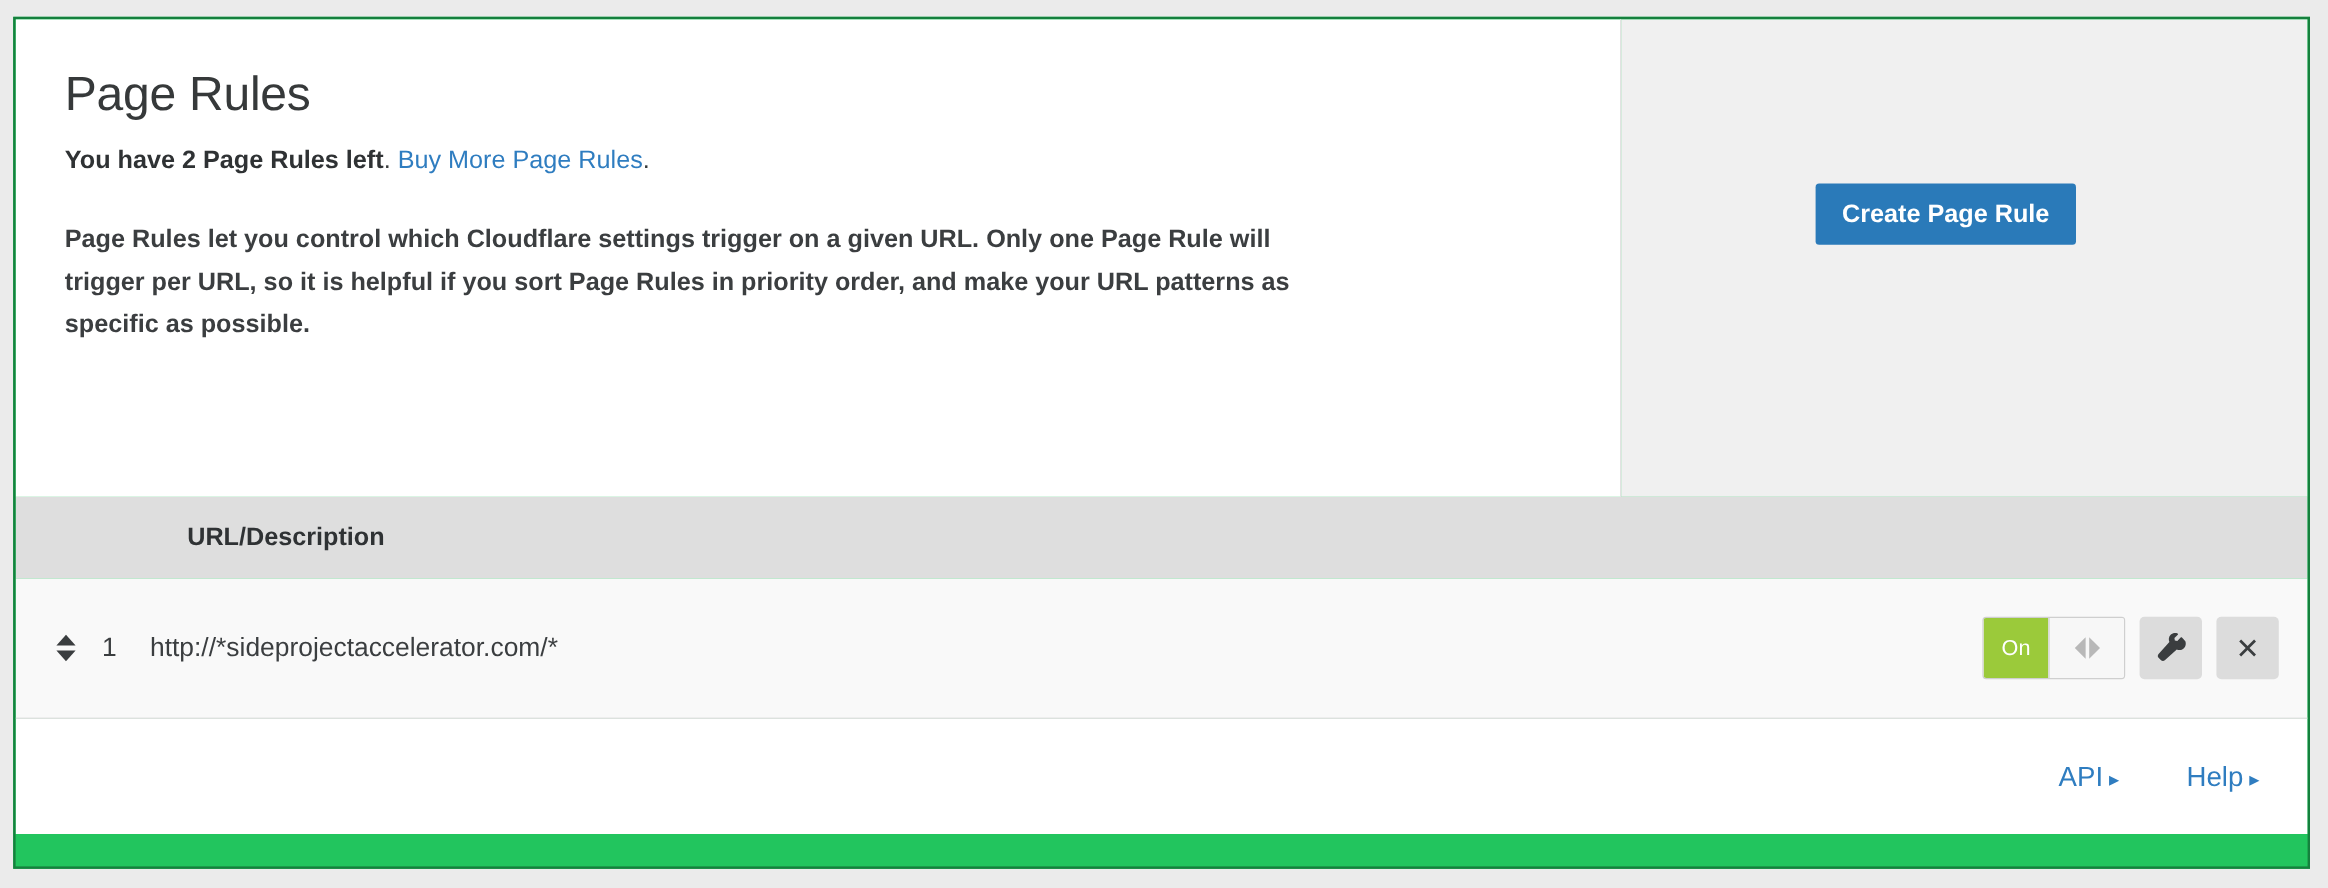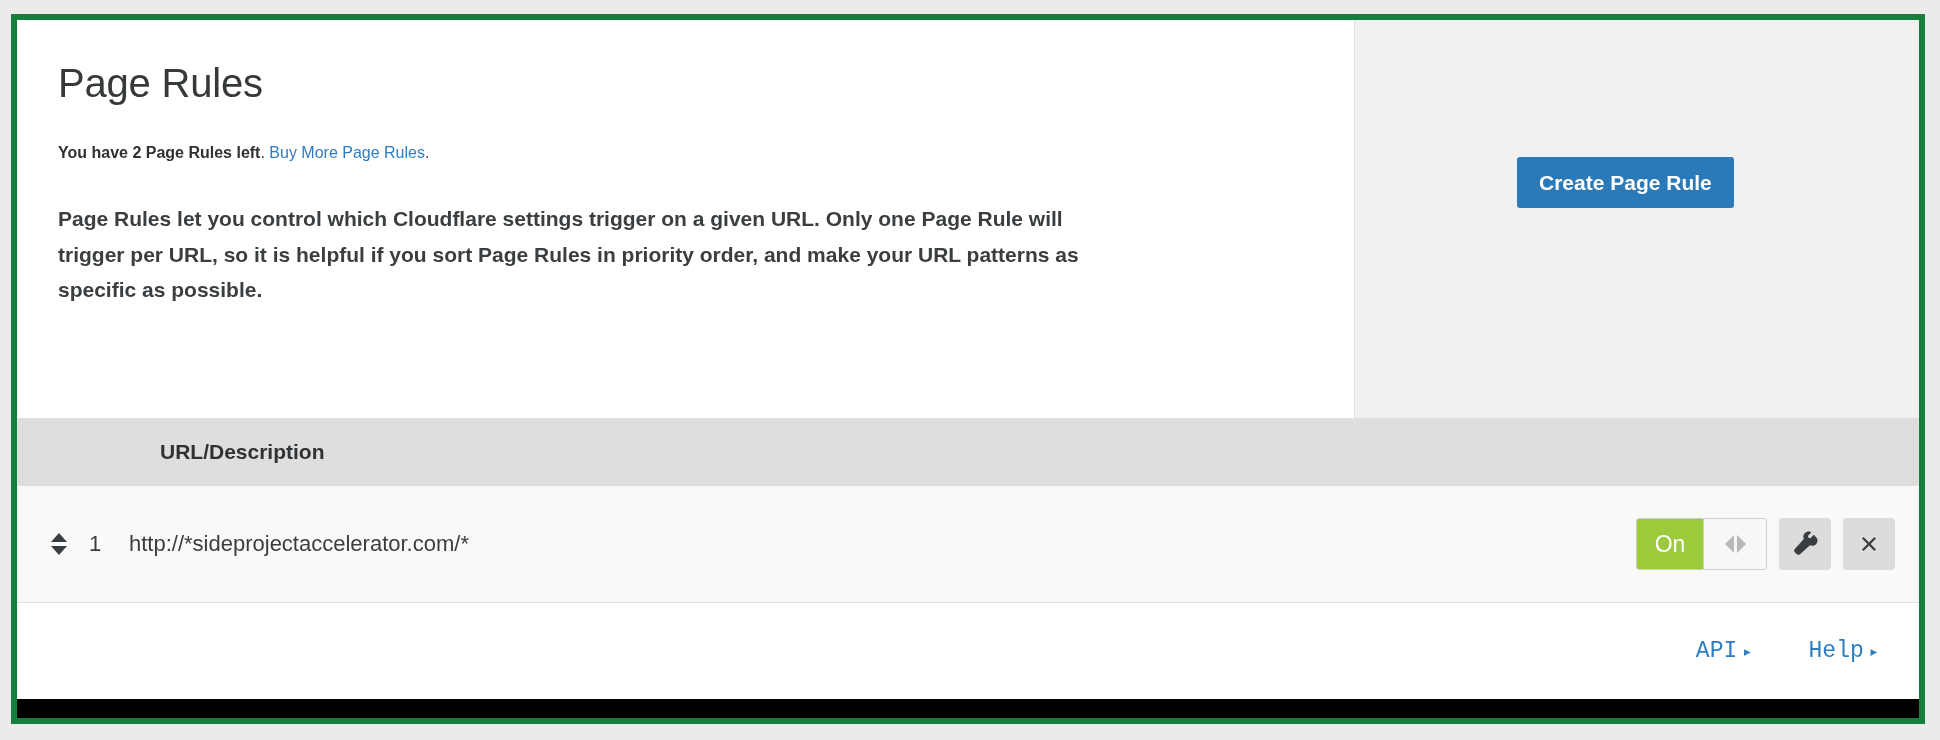--- a/index.html
+++ b/index.html
@@ -13,22 +13,22 @@
     font-family: "Liberation Sans", sans-serif;
     -webkit-font-smoothing: antialiased;
   }
 
   .card {
     position: absolute;
     left: 11px;
     top: 14px;
     width: 1914px;
     height: 710px;
-    background: #000000;
-    border: 6px solid #15803d;
+    background: #22c55e;
+    border: 2px solid #15803d;
     box-sizing: border-box;
     overflow: hidden;
   }
 
   
   .top-area {
     display: flex;
     height: 398px;
     box-sizing: border-box;
   }
@@ -49,22 +49,22 @@
   .page-title {
     font-size: 40px;
     font-weight: 400;
     color: #36393a;
     margin: 0;
     letter-spacing: -0.2px;
     line-height: 46px;
   }
 
   .quota-line {
-    margin-top: 34px;
-    font-size: 16px;
+    margin-top: 19px;
+    font-size: 21px;
     line-height: 26px;
     color: #36393a;
   }
   .quota-line .strong {
     font-weight: bold;
     color: #2f3234;
   }
   .link {
     color: #2f7dc0;
     text-decoration: none;
@@ -177,22 +177,22 @@
     border: 1px solid #cfcfcf;
     border-radius: 3px;
     overflow: hidden;
     height: 52px;
     box-sizing: border-box;
     cursor: pointer;
   }
   .toggle-on {
     background: #9bca3a;
     color: #ffffff;
-    font-size: 23px;
-    width: 66px;
+    font-size: 18px;
+    width: 54px;
     display: flex;
     align-items: center;
     justify-content: center;
   }
   .toggle-knob {
     background: #f7f7f7;
     width: 62px;
     display: flex;
     align-items: center;
     justify-content: center;
@@ -228,21 +228,20 @@
   
   .card-footer {
     height: 96px;
     background: #ffffff;
     display: flex;
     align-items: center;
     justify-content: flex-end;
     padding-right: 40px;
     box-sizing: border-box;
     gap: 56px;
-    font-family: Liberation Mono, monospace;
   }
   .footer-link {
     font-size: 23px;
     color: #2f7dc0;
     text-decoration: none;
     cursor: pointer;
     white-space: nowrap;
   }
   .caret {
     font-size: 17px;

